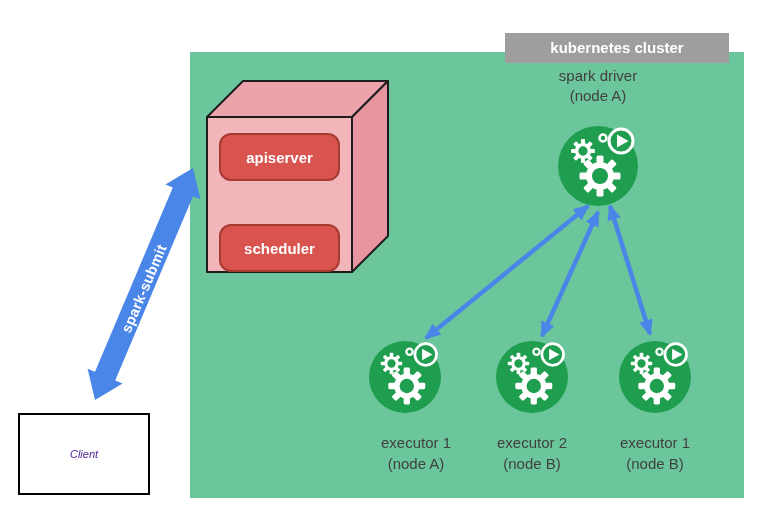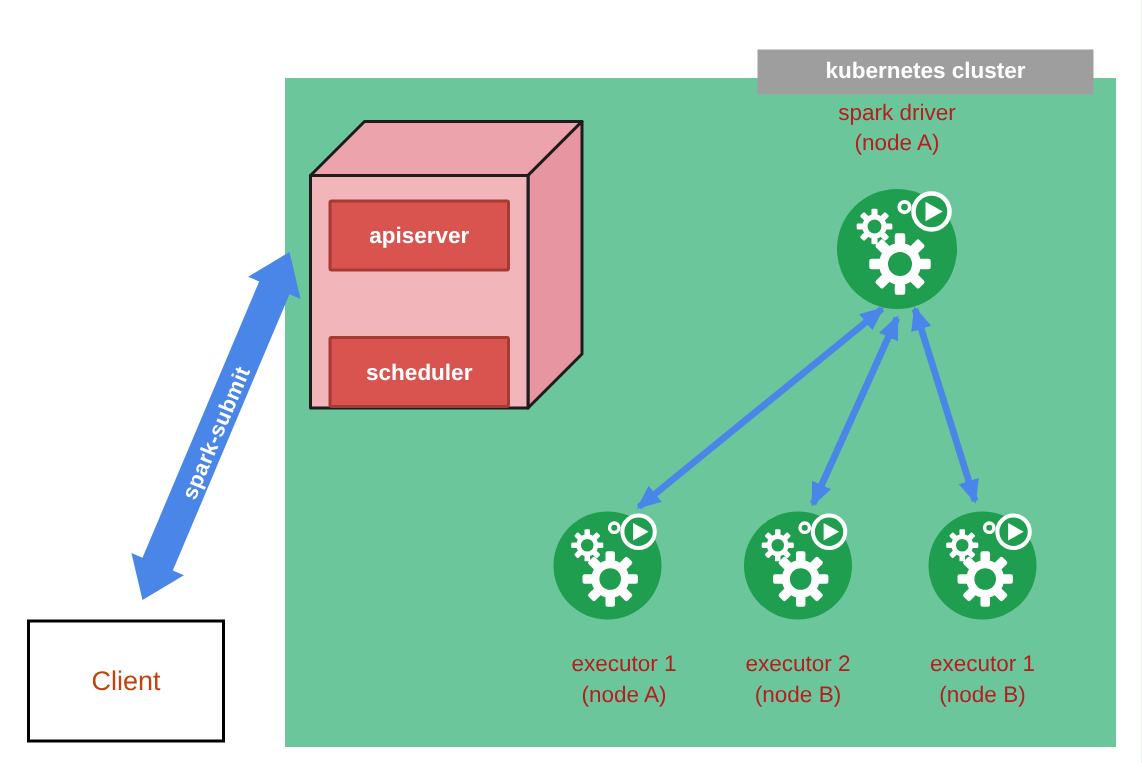--- a/index.html
+++ b/index.html
@@ -10,29 +10,29 @@
   
   .cluster-bg{position:absolute;left:190px;top:52px;width:554px;height:446px;background:#6bc69b;}
   .cluster-label{
     position:absolute;left:505px;top:9px;width:224px;height:30px;line-height:30px;
     background:#9e9e9e;color:#ffffff;font-weight:bold;font-size:15px;text-align:center;margin-top:24px;
   }
   
   .cube-svg{position:absolute;left:195px;top:70px;}
   
   .cp-box{
-    position:absolute;left:219px;width:121px;height:48px;border-radius:2px;
+    position:absolute;left:219px;width:121px;height:48px;border-radius:12px;
     background:#d9534f;border:2px solid #a83a34;box-sizing:border-box;
     display:flex;align-items:center;justify-content:center;
     color:#ffffff;font-weight:bold;font-size:15px;
   }
   .cp-apiserver{top:133px;}
   .cp-scheduler{top:224px;}
   
-  .node-label{position:absolute;text-align:center;font-size:15px;line-height:20px;color:#b91c1c;}
+  .node-label{position:absolute;text-align:center;font-size:15px;line-height:20px;color:#404040;}
   .driver-label{left:518px;top:66px;width:160px;}
   .exec-label{width:140px;top:432px;line-height:21px;}
   .exec-label-1{left:346px;}
   .exec-label-2{left:462px;}
   .exec-label-3{left:585px;}
   
   .pod-icon{position:absolute;overflow:visible;}
   .pod-driver{left:558px;top:126px;width:80px;height:80px;}
   .pod-exec{width:72px;height:72px;}
   .pod-exec-1{left:369px;top:341px;}
@@ -41,21 +41,21 @@
   
   .arrows-svg{position:absolute;left:0;top:0;pointer-events:none;}
   .submit-text{
     font-family:"Liberation Sans", sans-serif;
     font-weight:bold;font-size:14.5px;fill:#ffffff;letter-spacing:0.3px;
   }
   
   .client-box{
     position:absolute;left:18px;top:413px;width:132px;height:82px;background:#ffffff;
     border:2px solid #000000;box-sizing:border-box;display:flex;align-items:center;justify-content:center;
-    font-size:18px;color:#c2410c;
+    font-size:11px;color:#4c1d95;font-style:italic;
   }
   .defs-svg{position:absolute;width:0;height:0;}
 </style>
 </head>
 <body>
 
 <svg class="defs-svg" aria-hidden="true">
   <defs>
     <g id="gear8">
       <circle r="11" fill="none" stroke="#ffffff" stroke-width="6"></circle>

